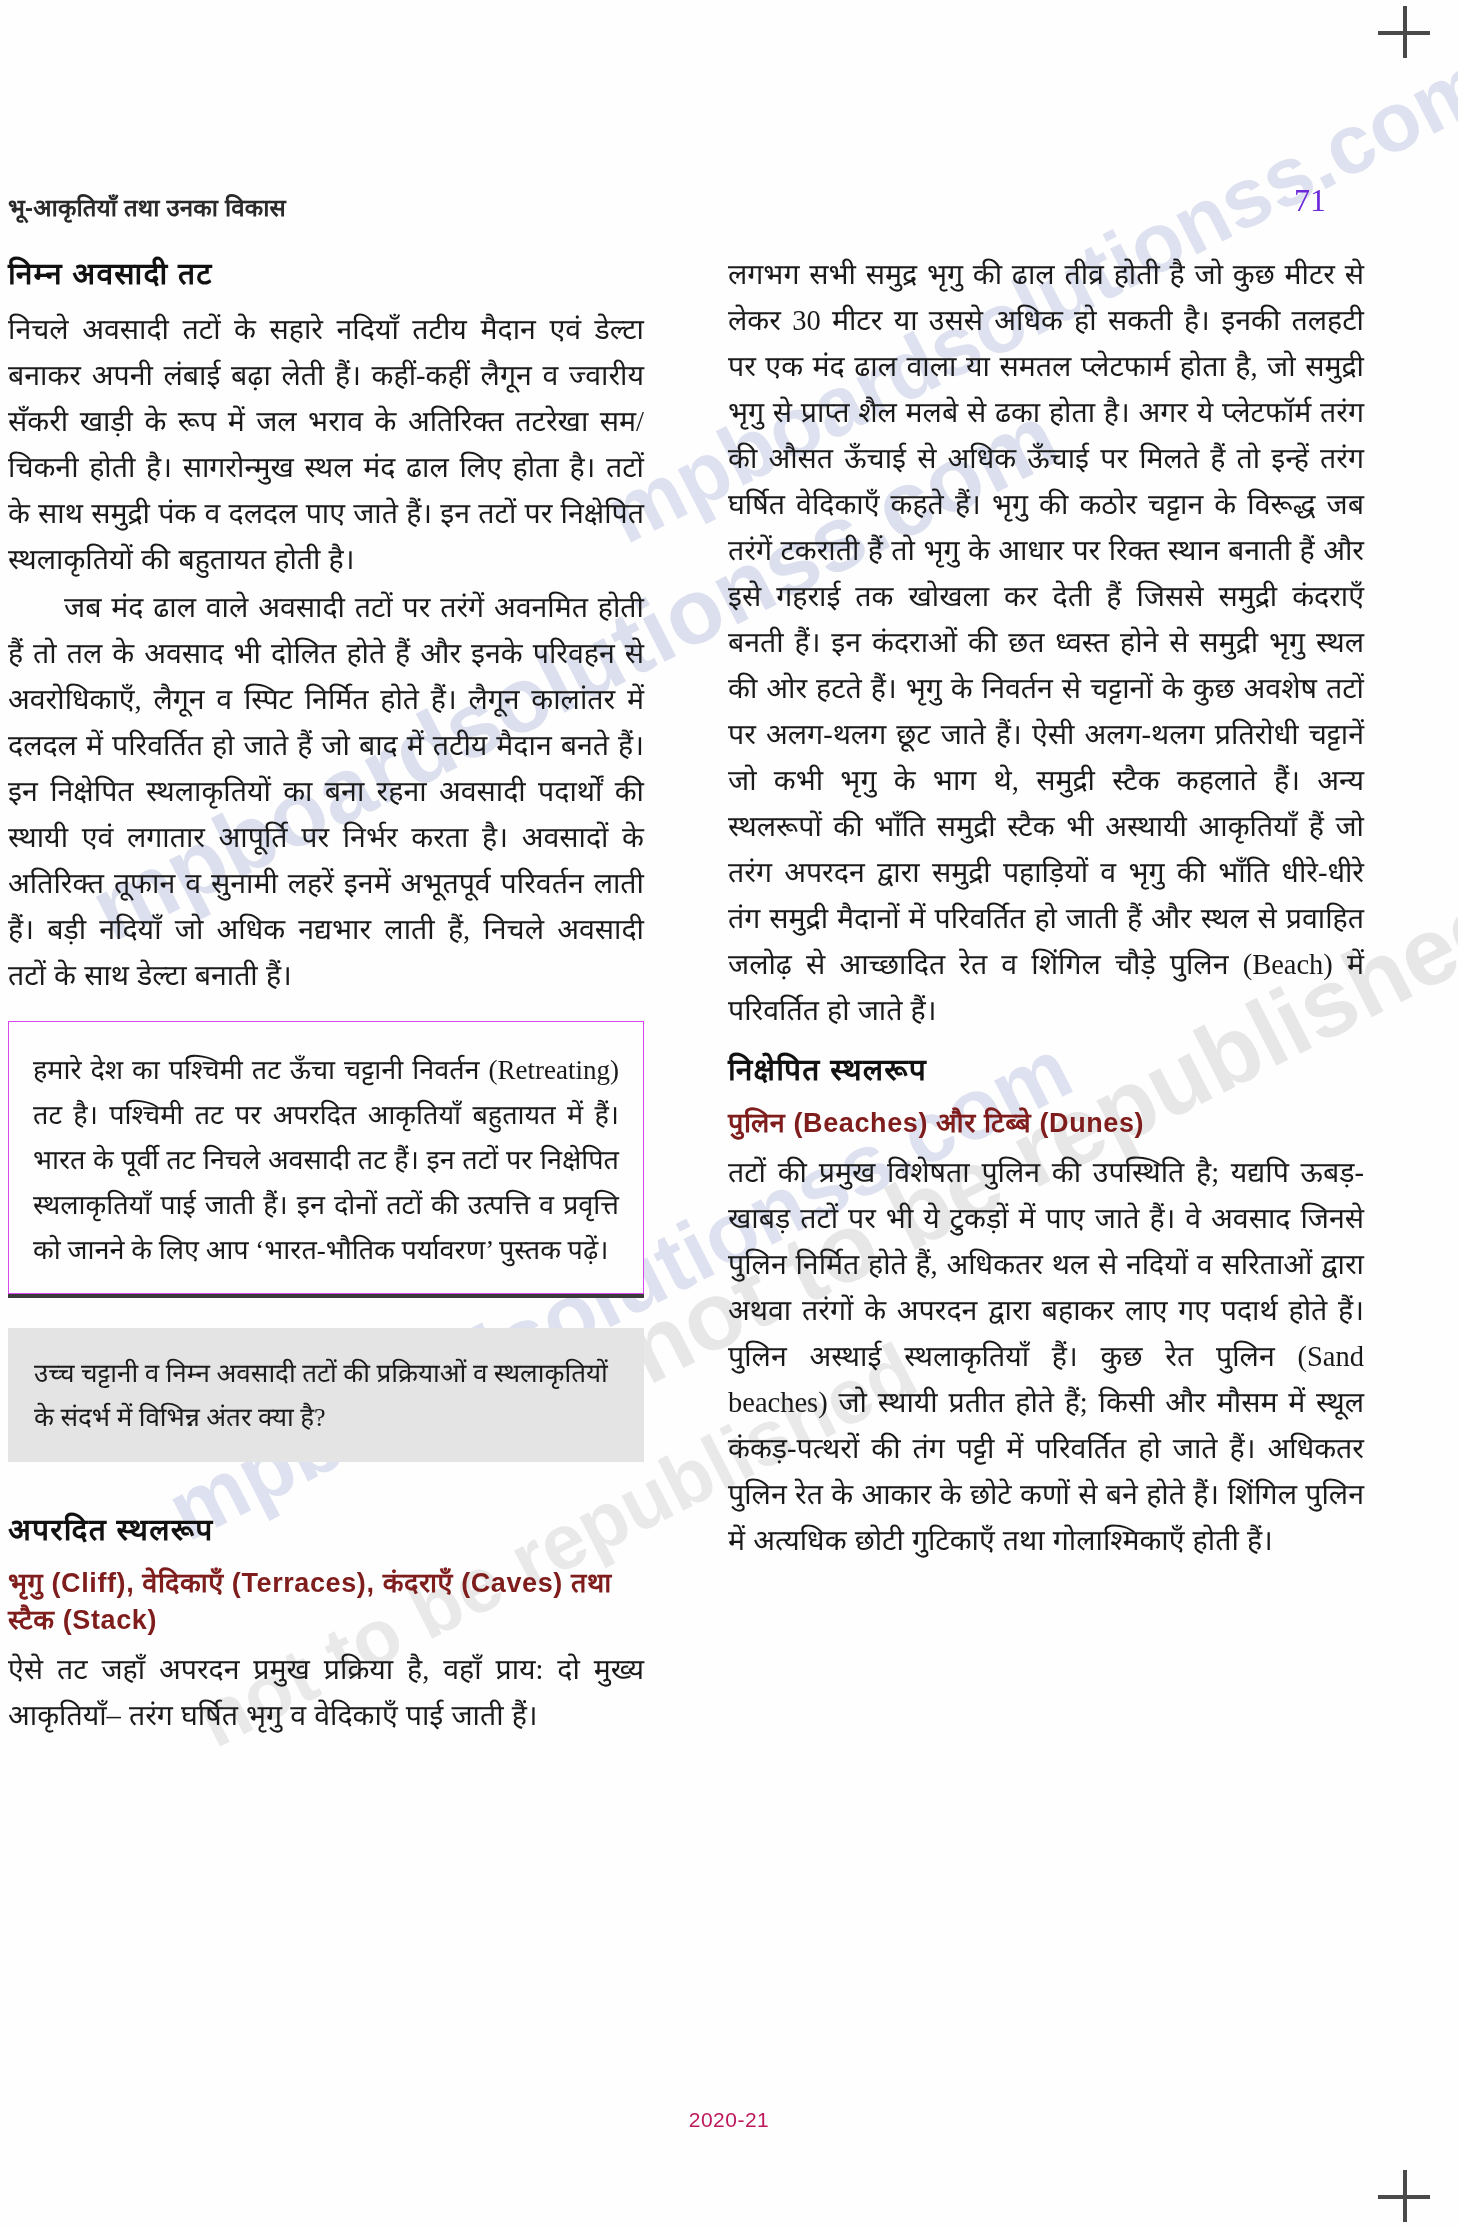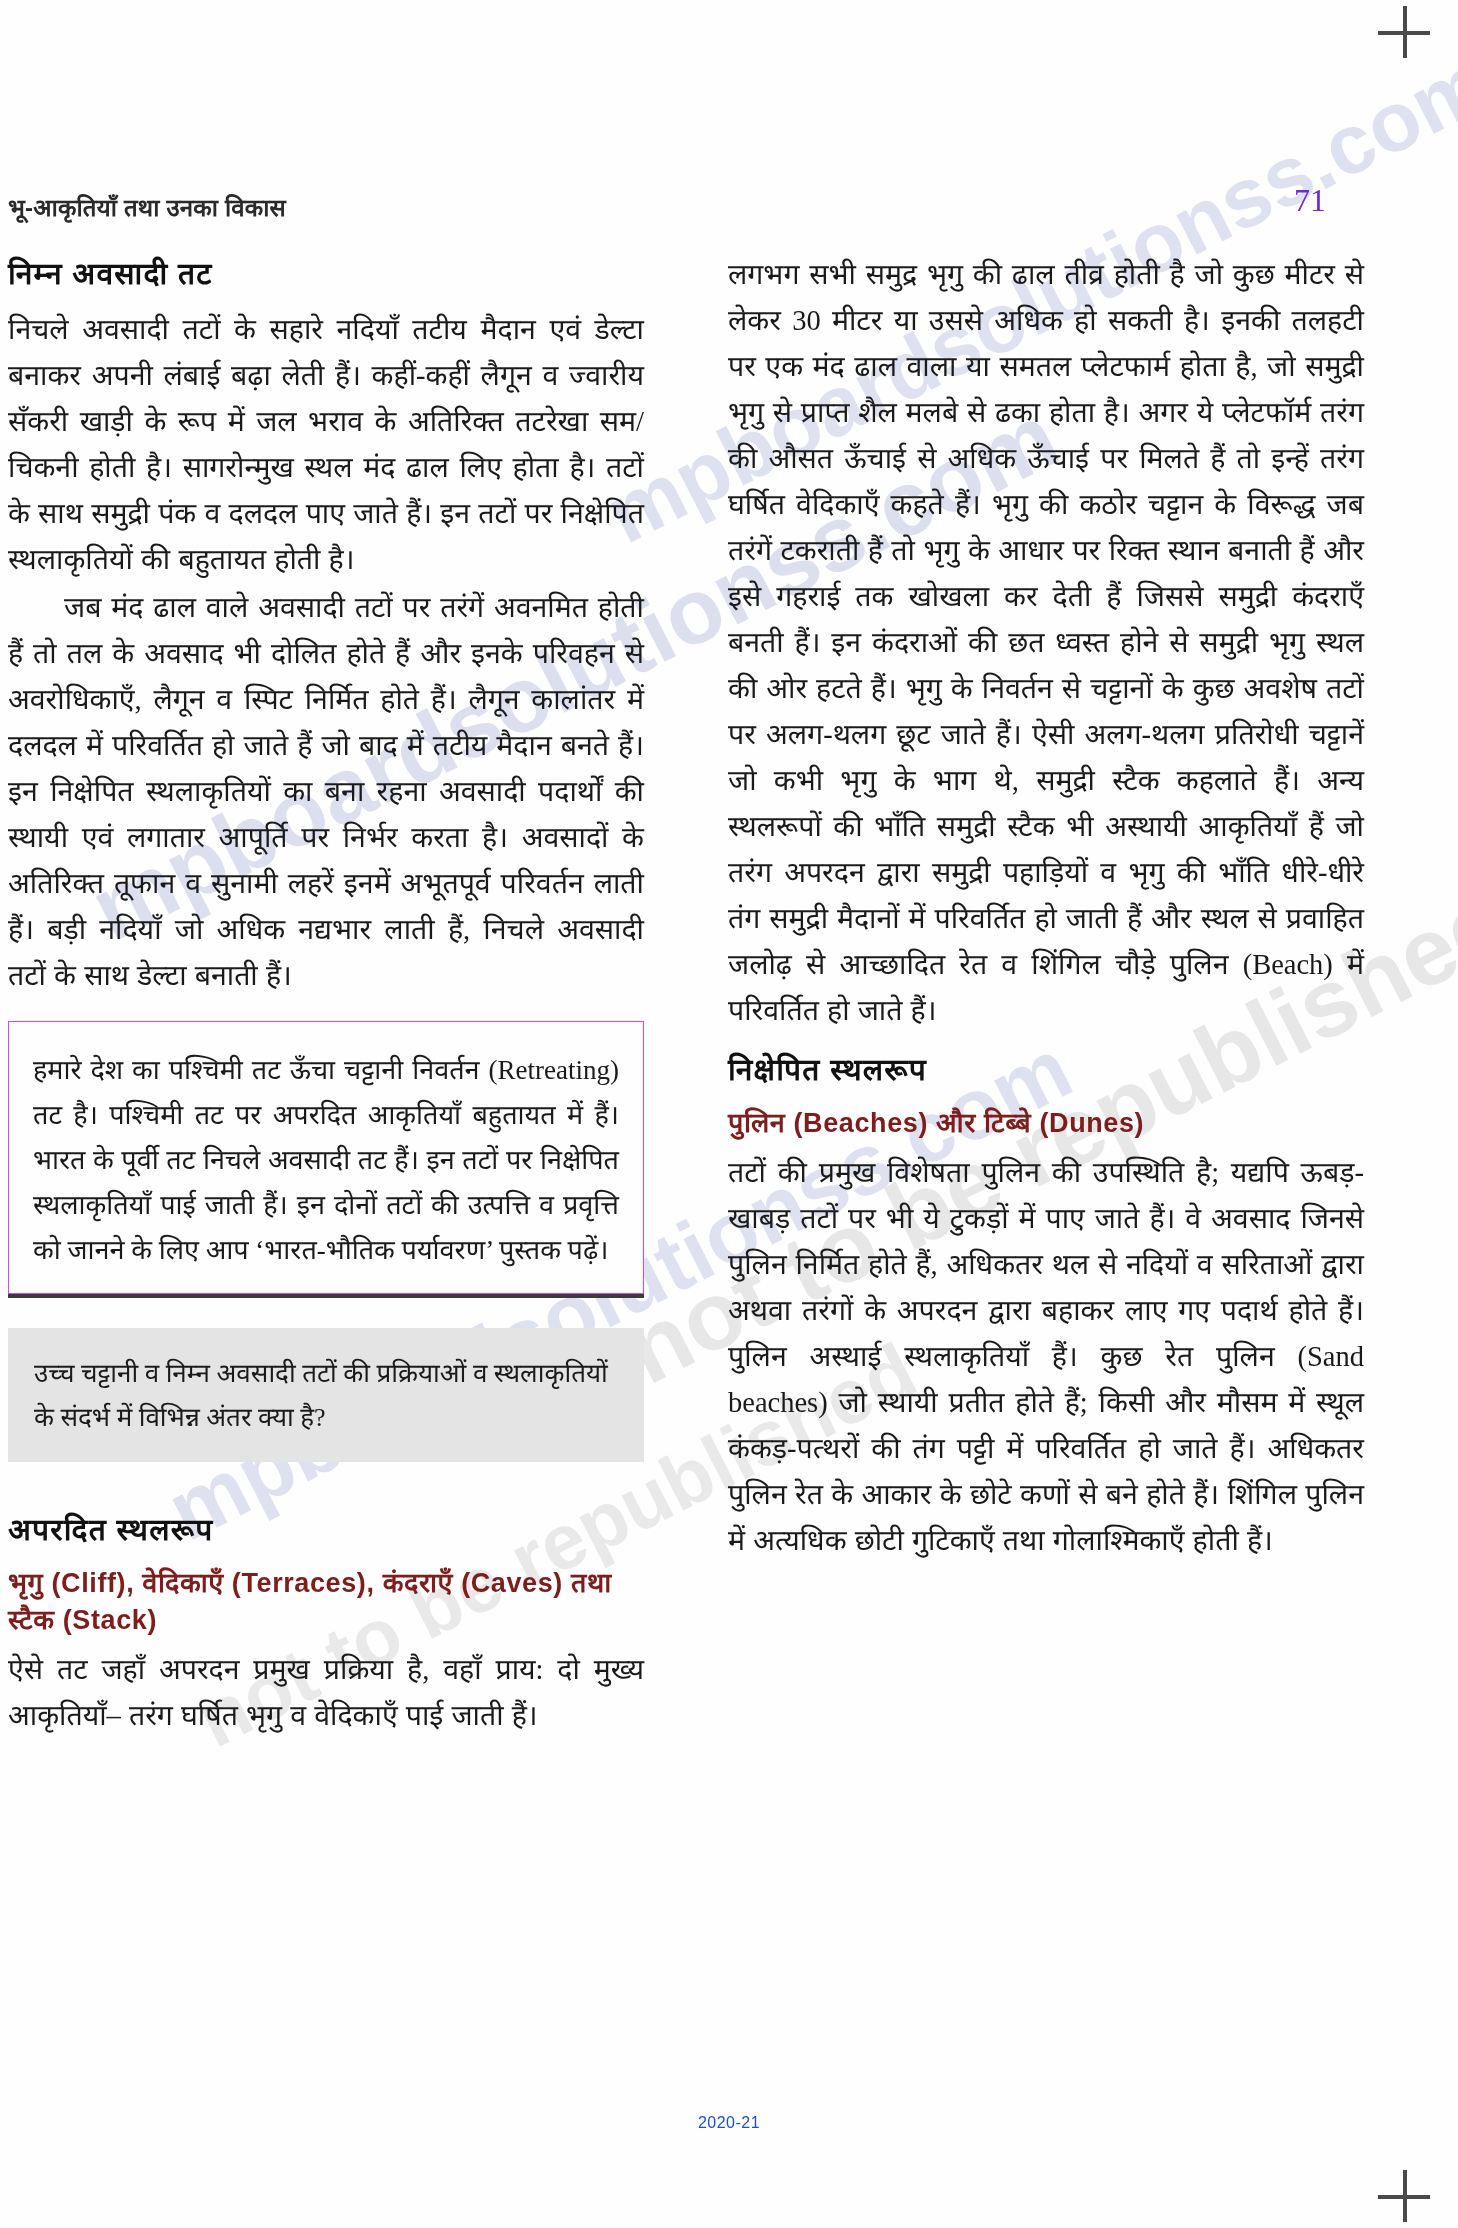--- a/index.html
+++ b/index.html
@@ -138,22 +138,22 @@
   .gap-sm { height: 12px; }
 
   
   .footer {
     position: absolute;
     left: 0;
     bottom: 96px;
     width: 1458px;
     text-align: center;
     font-family: "Liberation Sans", "DejaVu Sans", sans-serif;
-    font-size: 16px;
-    color: #1d4ed8;
+    font-size: 21px;
+    color: #be185d;
     letter-spacing: .5px;
     margin-top: 32px;
   }
 
   
   .wm {
     position: absolute;
     font-family: "Liberation Sans", "DejaVu Sans", sans-serif;
     font-weight: 700;
     pointer-events: none;

